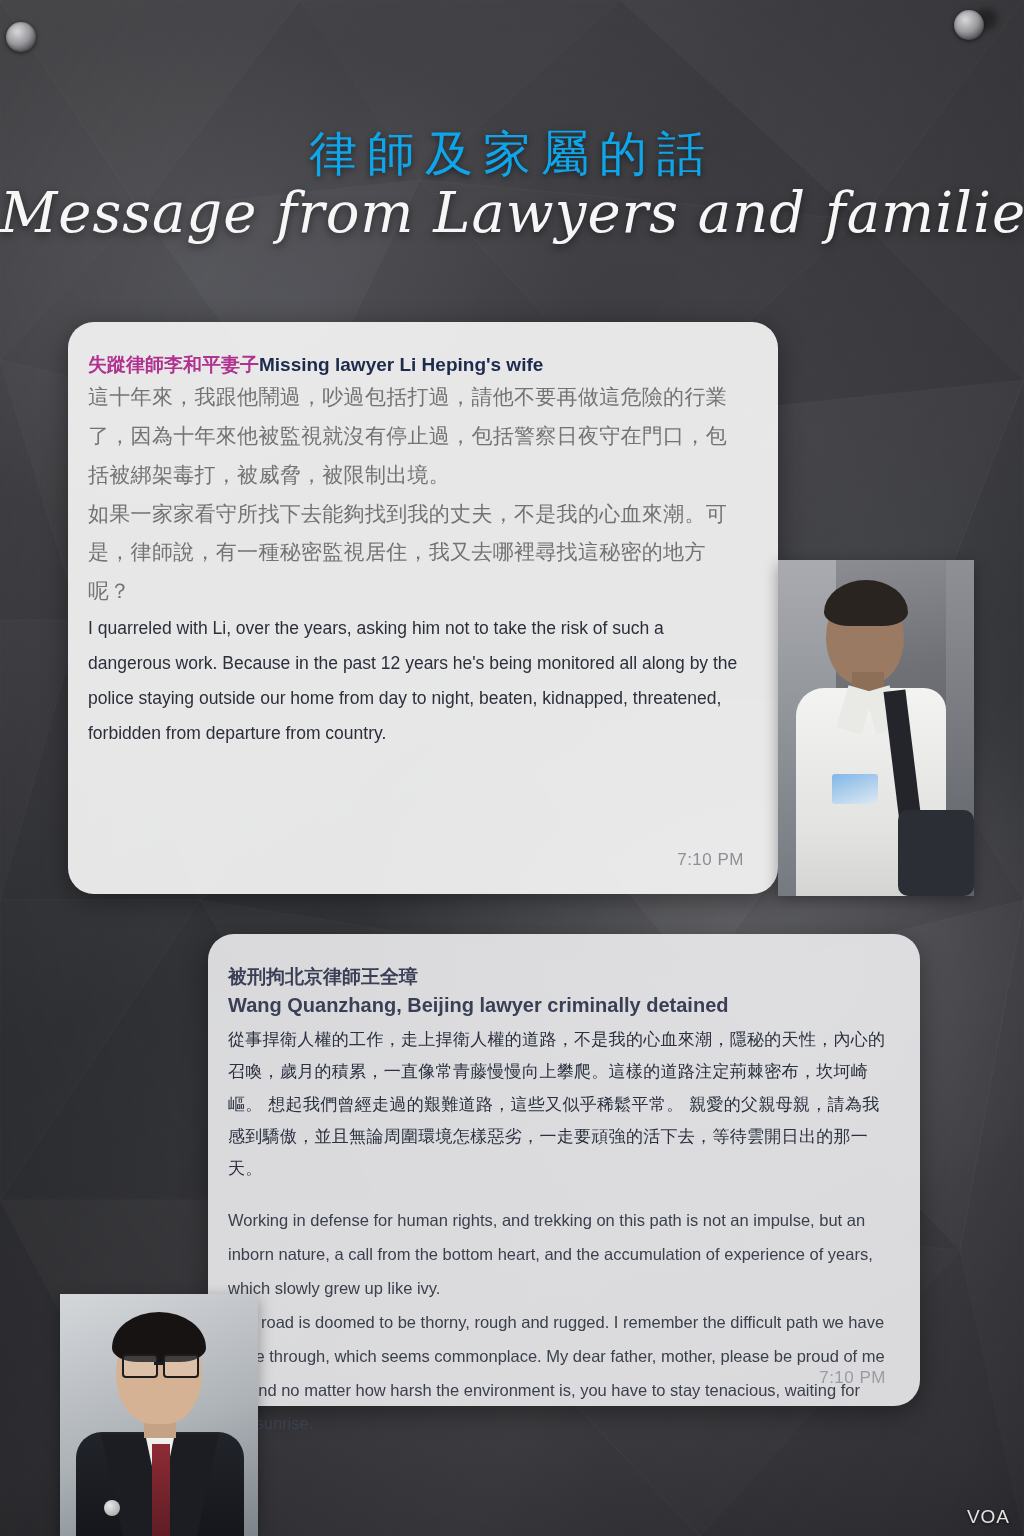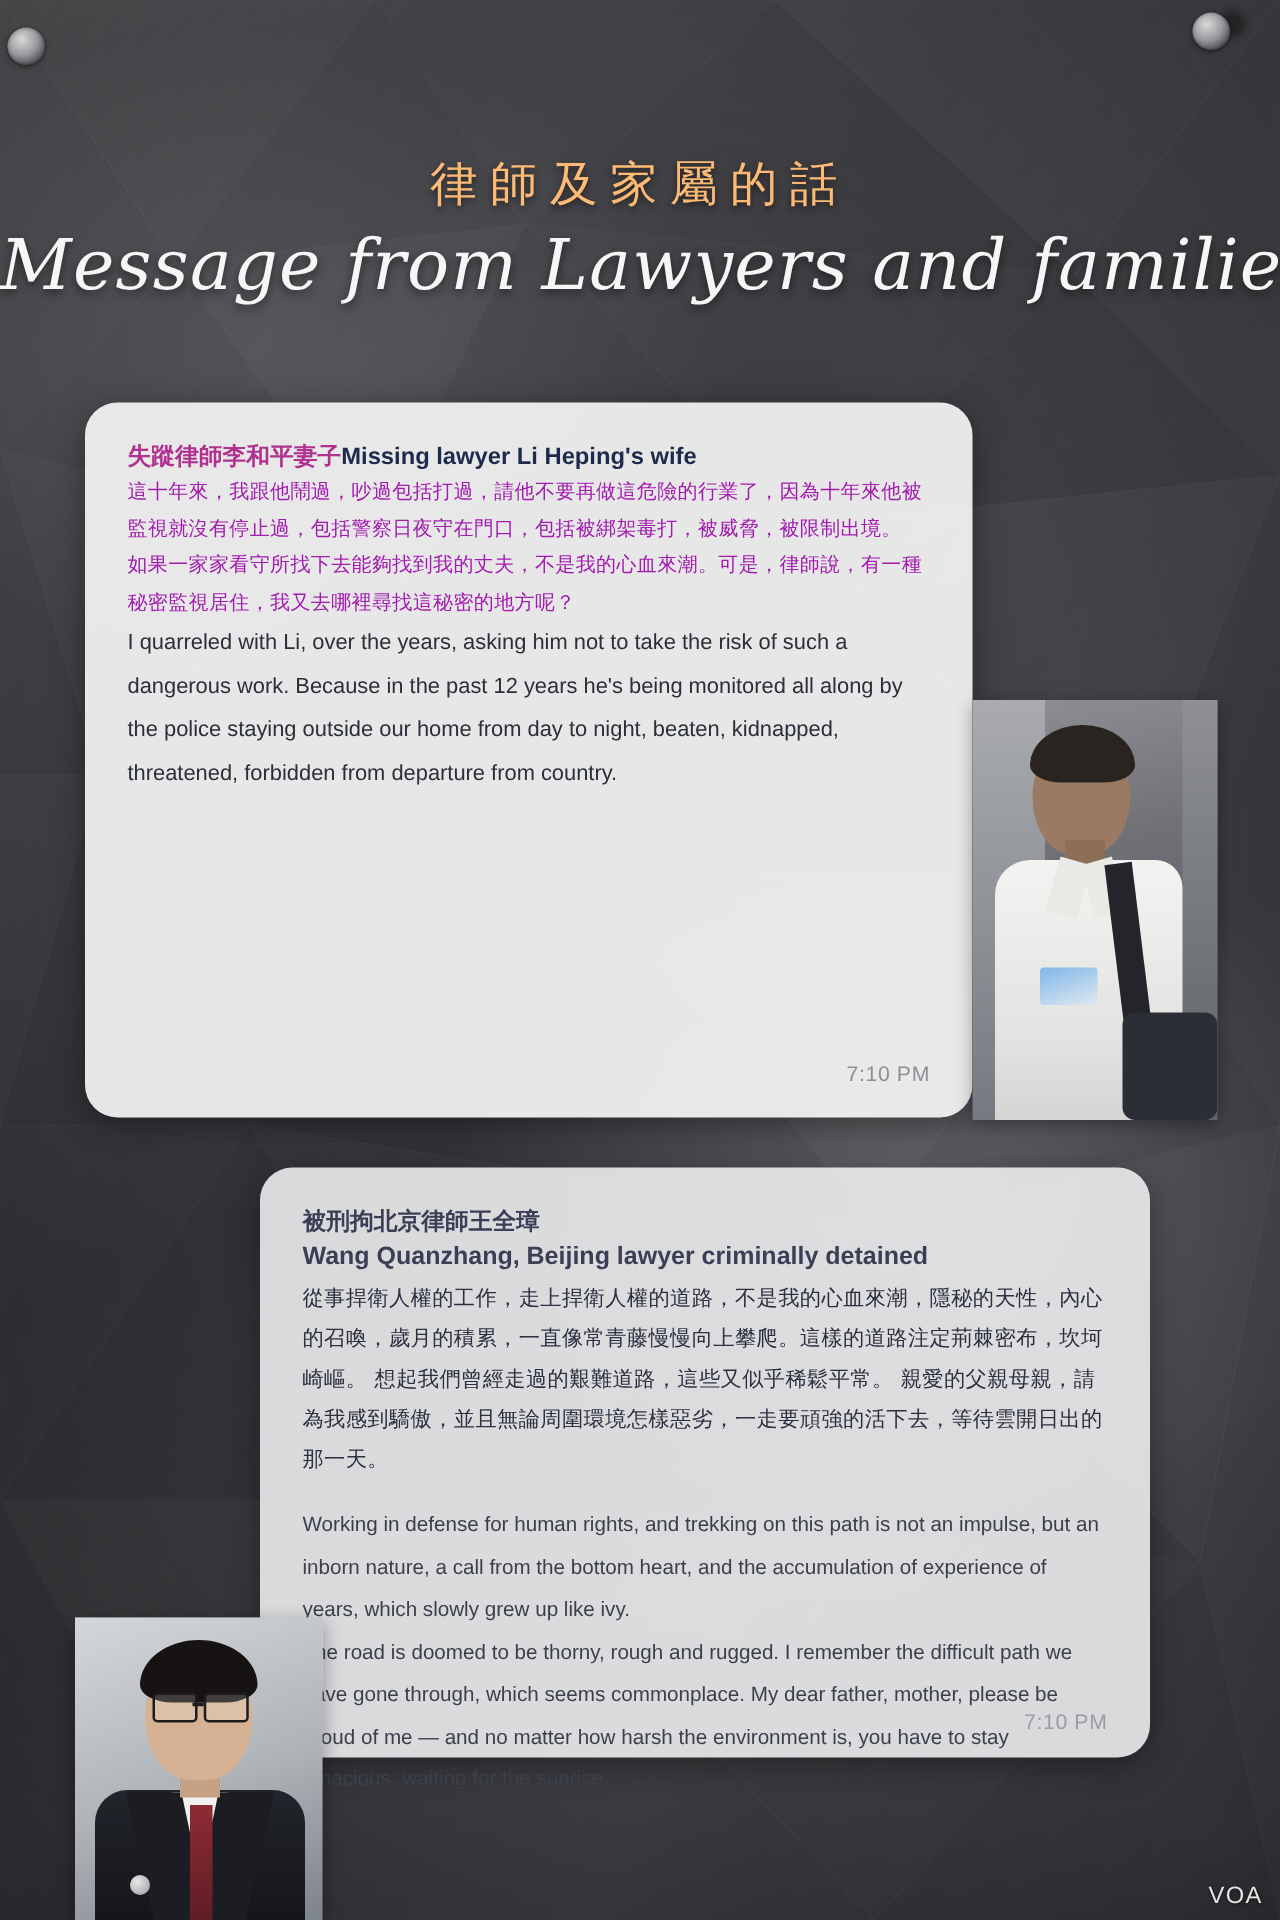--- a/index.html
+++ b/index.html
@@ -69,23 +69,23 @@
     filter: blur(3px);
   }
   .bolt-shadow.tr2 { left: 975px; top: 8px; }
 
   
   .title-zh {
     position: absolute;
     left: 0; right: 0;
     top: 122px;
     text-align: center;
-    color: #fdba74;
+    color: #0ea5e9;
     font-family: Liberation Sans, sans-serif;
-    font-size: 38px;
+    font-size: 48px;
     letter-spacing: 10px;
     text-shadow: 0 2px 6px rgba(0,0,0,0.55);
   }
   .title-en {
     position: absolute;
     left: 0; right: 0;
     top: 180px;
     text-align: center;
     color: #f6f6f6;
     font-family: "DejaVu Serif", serif;
@@ -112,21 +112,21 @@
     border-radius: 26px 26px 26px 26px;
   }
   .bubble-2 {
     left: 208px;
     top: 934px;
     width: 712px;
     height: 472px;
     background: rgba(236,236,238,0.90);
   }
 
-  .b-inner { padding: 30px 34px 0 34px; }
+  .b-inner { padding: 30px 34px 0 20px; }
 
   .hdr-zh-pink {
     color: #b0318f;
     font-family: "DejaVu Sans", sans-serif;
     font-size: 19px;
     font-weight: bold;
     display: inline;
   }
   .hdr-en-dark {
     color: #1d2a4b;
@@ -144,23 +144,23 @@
   }
   .hdr2-en {
     color: #3a3f55;
     font-family: "Liberation Sans", sans-serif;
     font-size: 20px;
     font-weight: bold;
     margin-bottom: 6px;
   }
 
   .body-zh {
-    color: #a21caf;
+    color: #737373;
     font-family: "DejaVu Sans", sans-serif;
-    font-size: 16px;
+    font-size: 21px;
     line-height: 1.85;
     margin-top: 8px;
     letter-spacing: 0.3px;
   }
   .body-zh.b2 {
     color: #2b3040;
     font-size: 17px;
     line-height: 1.9;
     margin-top: 0;
   }

